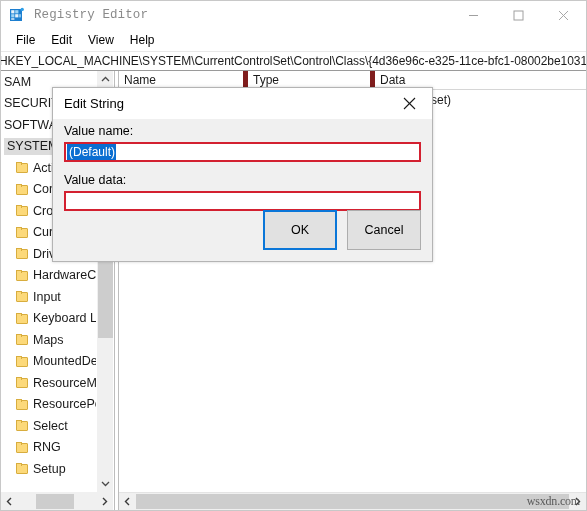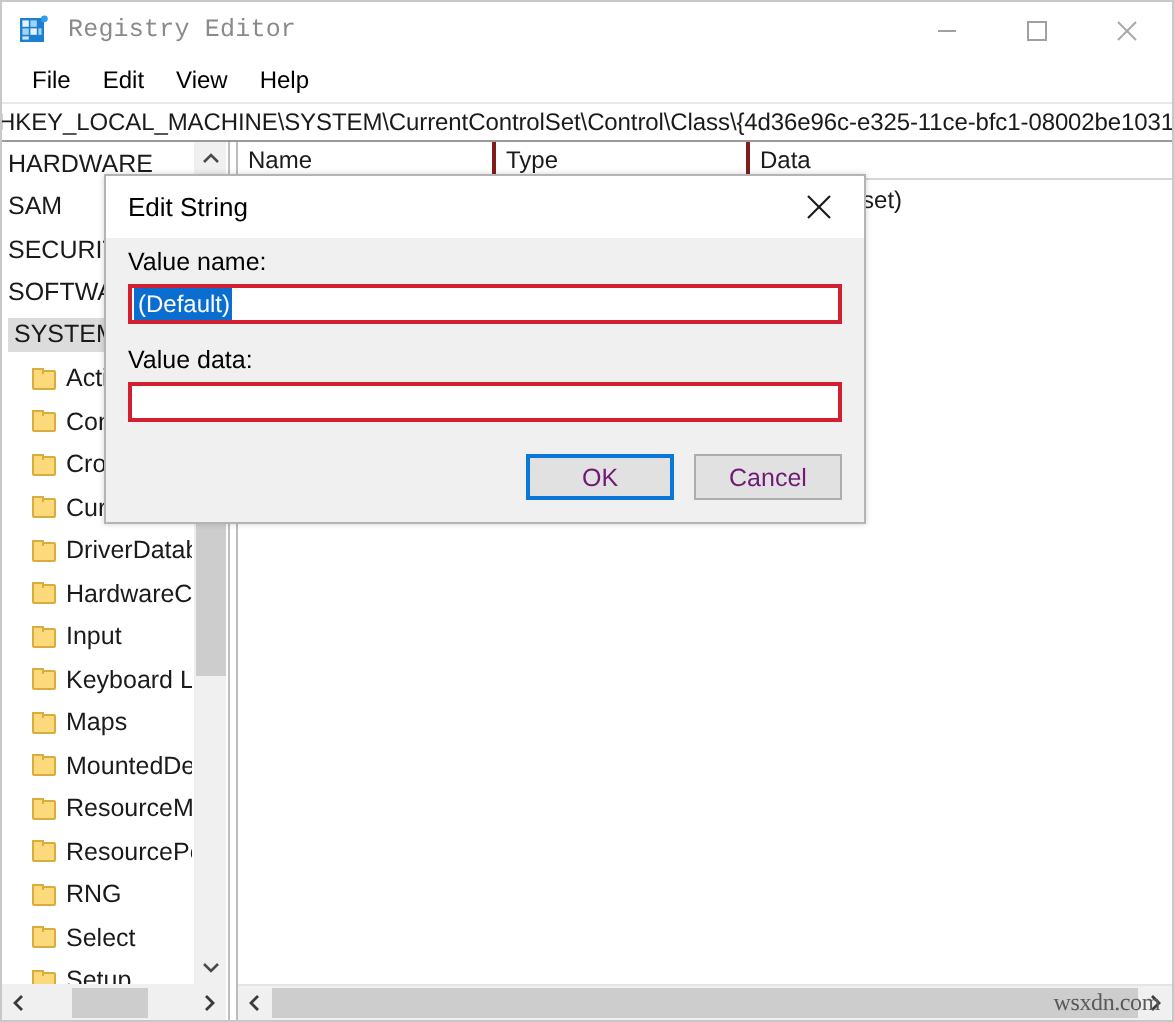--- a/index.html
+++ b/index.html
@@ -248,21 +248,21 @@
     min-height: 19px;
     display: flex;
     background: #ffffff;
     border-bottom: 1px solid #d6d6d6;
     box-sizing: border-box;
   }
   .col {
     font-size: 12px;
     color: #1a1a1a;
     padding: 2px 0 0 5px;
-    border-right: 2px solid #7f1d1d;
+    border-right: 5px solid #7f1d1d;
     box-sizing: border-box;
     white-space: nowrap;
     overflow: hidden;
   }
   .col.c-name { width: 129px; }
   .col.c-type { width: 127px; }
   .col.c-data { flex: 1; border-right: none; }
 
   .list-body {
     flex: 1;
@@ -361,23 +361,23 @@
   }
   .dlg-buttons {
     position: absolute;
     right: 11px;
     bottom: 11px;
     display: flex;
     gap: 10px;
   }
   .dlg-btn {
     width: 74px;
-    height: 23px;
+    height: 40px;
     font-size: 12.5px;
-    color: #701a75;
+    color: #000000;
     background: #e1e1e1;
     border: 1px solid #adadad;
     box-sizing: border-box;
     display: flex;
     align-items: center;
     justify-content: center;
   }
   .dlg-btn.primary {
     border: 2px solid #0a76d8;
     background: #e1e1e1;
@@ -444,23 +444,20 @@
   <div class="addressbar">
     <span class="address-text">HKEY_LOCAL_MACHINE\SYSTEM\CurrentControlSet\Control\Class\{4d36e96c-e325-11ce-bfc1-08002be10318}</span>
   </div>
 
   <div class="content">
 
     <div class="tree-pane">
       <div class="tree-scrollarea">
         <div class="tree-list" id="tree-list">
             <div class="tree-row">
-              <span class="row-label">HARDWARE</span>
-            </div>
-            <div class="tree-row">
               <span class="row-label">SAM</span>
             </div>
             <div class="tree-row">
               <span class="row-label">SECURITY</span>
             </div>
             <div class="tree-row">
               <span class="row-label">SOFTWARE</span>
             </div>
             <div class="tree-row selected">
               <span class="row-label">SYSTEM</span>
@@ -508,25 +505,25 @@
             <div class="tree-row indent">
               <span class="folder-ico"></span>
               <span class="row-label">ResourceManager</span>
             </div>
             <div class="tree-row indent">
               <span class="folder-ico"></span>
               <span class="row-label">ResourcePolicyStore</span>
             </div>
             <div class="tree-row indent">
               <span class="folder-ico"></span>
+              <span class="row-label">Select</span>
+            </div>
+            <div class="tree-row indent">
+              <span class="folder-ico"></span>
               <span class="row-label">RNG</span>
-            </div>
-            <div class="tree-row indent">
-              <span class="folder-ico"></span>
-              <span class="row-label">Select</span>
             </div>
             <div class="tree-row indent">
               <span class="folder-ico"></span>
               <span class="row-label">Setup</span>
             </div>
           </div>
         <div class="tree-vscroll">
           <div class="sb-arrow">
             <svg width="9" height="7" viewBox="0 0 9 7">
                 <polyline points="1,5 4.5,1.5 8,5" fill="none" stroke="#4a4a4a" stroke-width="1.3"></polyline>

